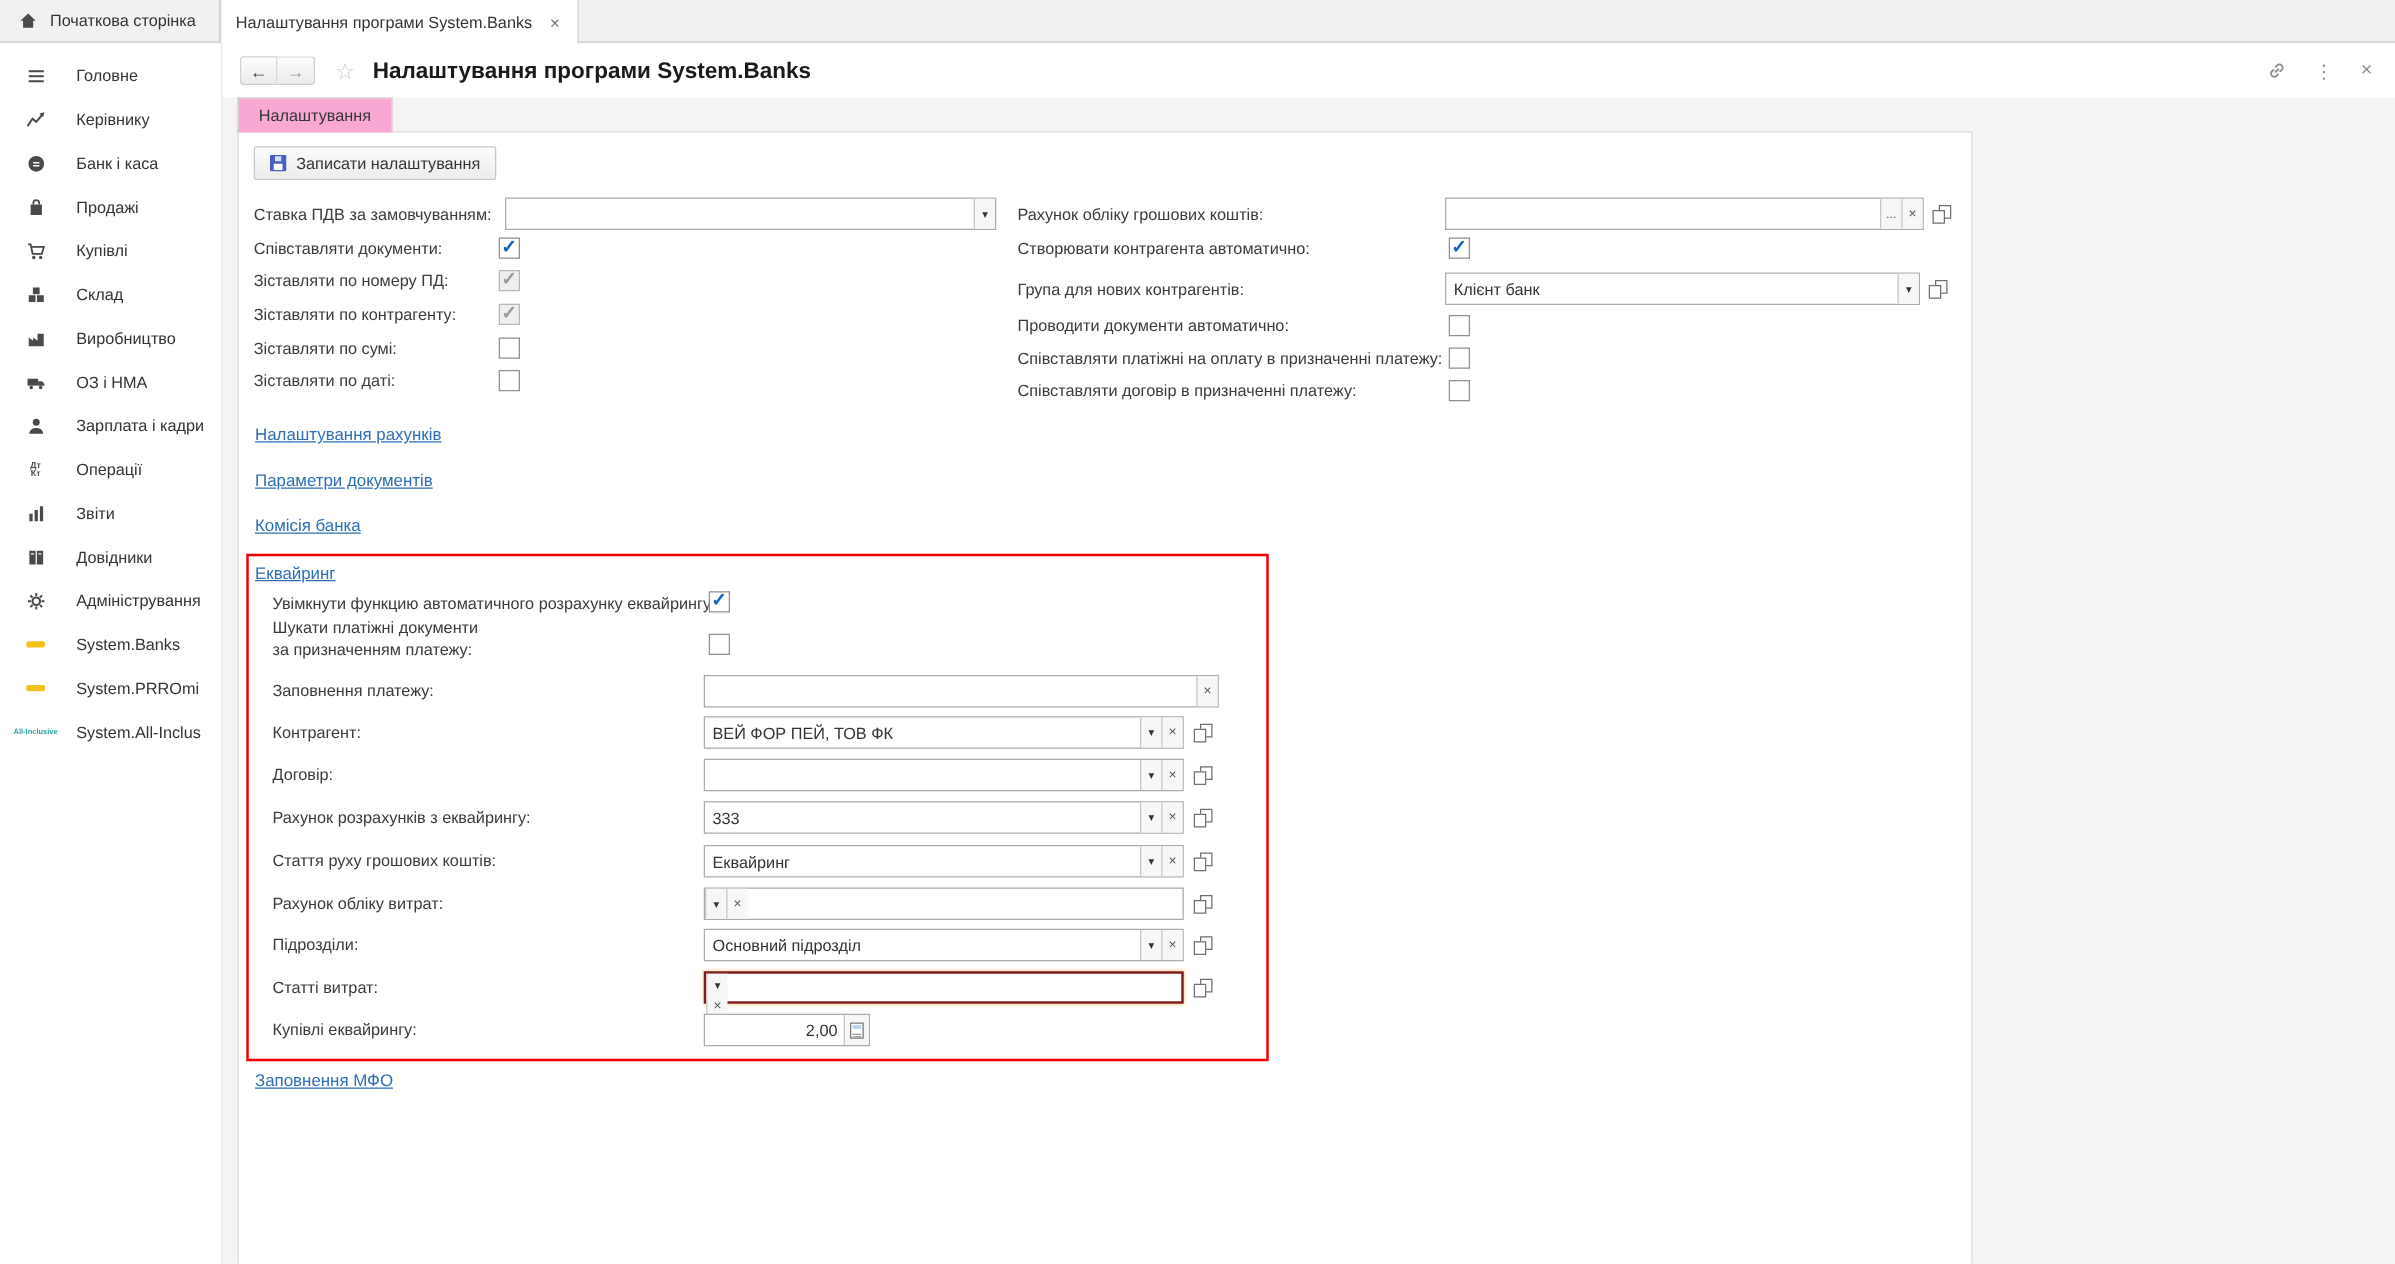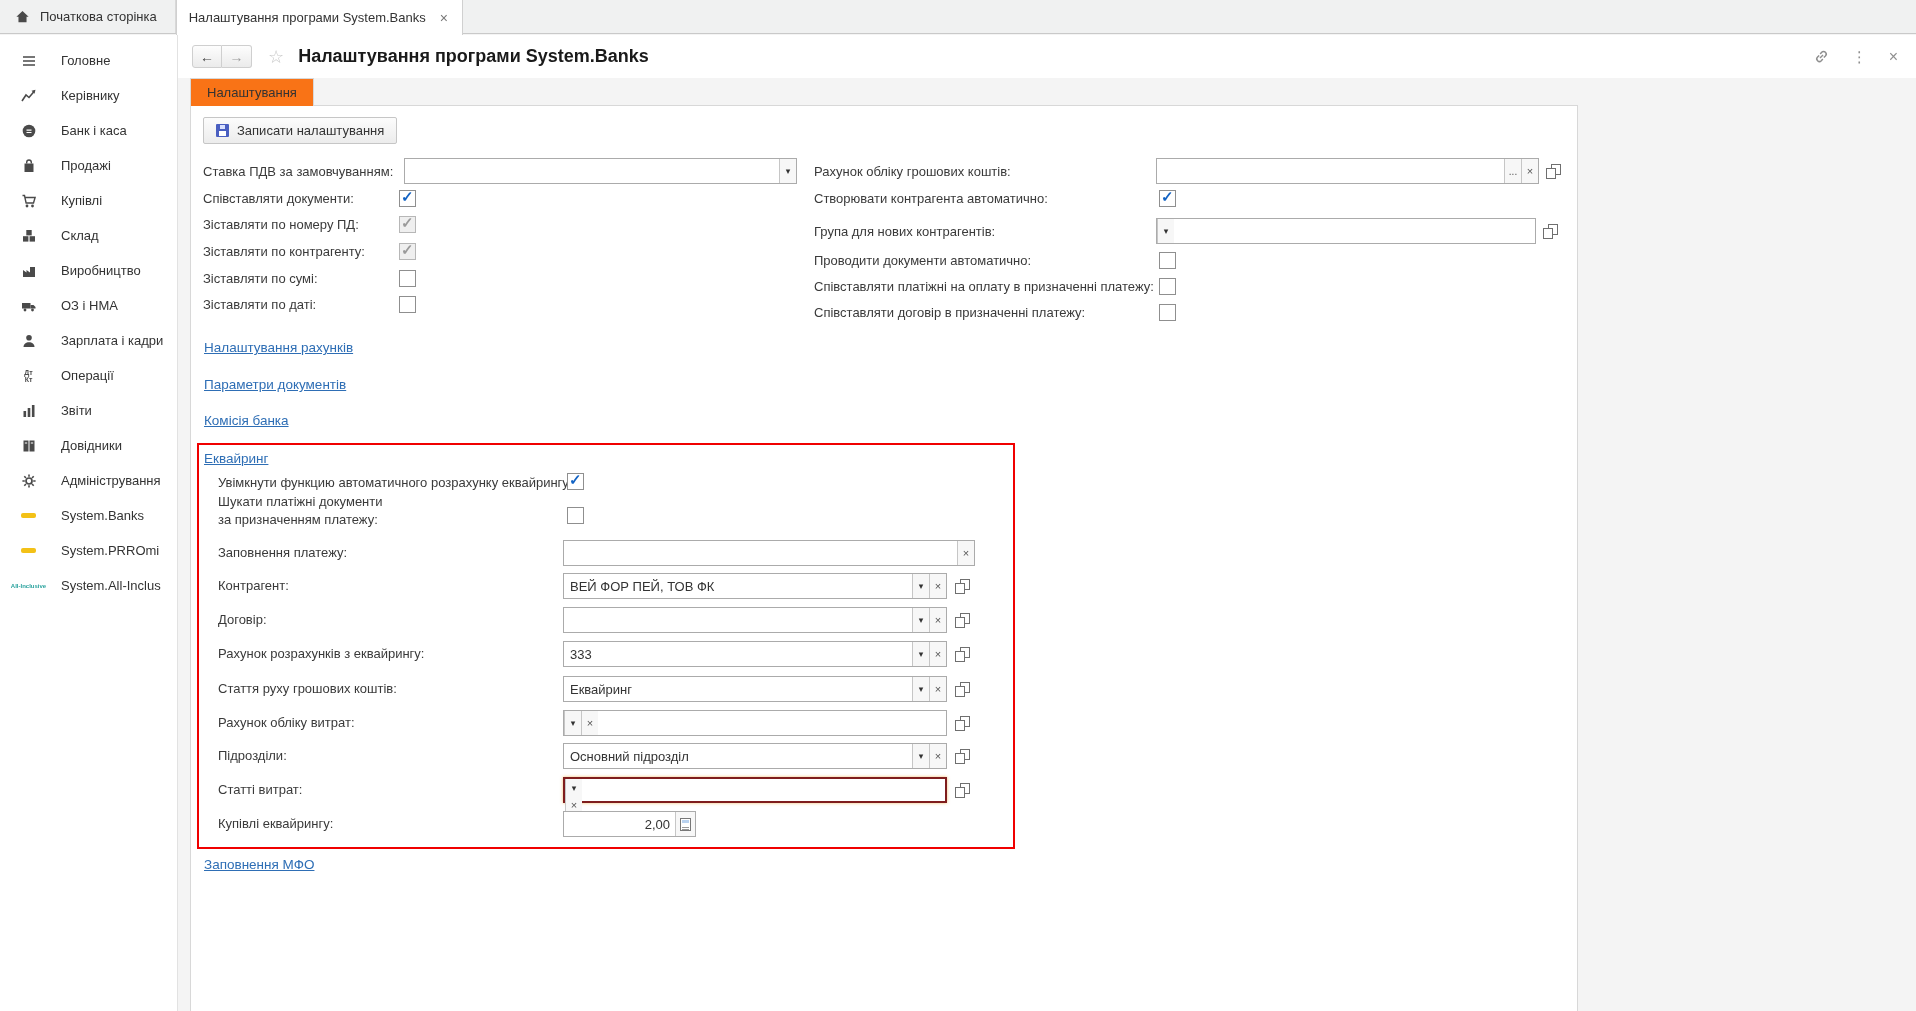--- a/index.html
+++ b/index.html
@@ -37,21 +37,21 @@
     font-family:"Liberation Sans",sans-serif; }
   .nav-btn:first-child { border-radius:3px 0 0 3px; }
   .nav-btn + .nav-btn { border-left:none; border-radius:0 3px 3px 0; color:#9a9a9a; }
   .star { margin-left:16px; font-size:18px; color:#c8c8c8; cursor:pointer; }
   .title { margin-left:14px; font-size:18px; font-weight:bold; color:#1a1a1a; white-space:nowrap; }
   .header-icons { position:absolute; right:18px; top:0; height:43px; display:flex; align-items:center; gap:22px; color:#8f8f8f; }
   .header-icons > span { cursor:pointer; display:flex; align-items:center; }
   .kebab { font-size:15px; }
   .hclose { font-size:16px; }
   
-  .doc-tab { position:absolute; left:12px; top:43px; height:28px; background:#f97316;
+  .doc-tab { position:absolute; left:12px; top:43px; height:28px; background:#f9a8d4;
     border:1px solid #d8d8d8; border-bottom:none; display:inline-flex; align-items:center;
     padding:0 16px; z-index:3; cursor:pointer; }
   .panel { position:absolute; left:12px; top:70px; width:1388px; height:966px; background:#fff;
     border:1px solid #d8d8d8; z-index:2; }
   .panel > * { position:absolute; }
   .save-btn { display:inline-flex; align-items:center; gap:8px; height:27px; padding:0 12px;
     border:1px solid #c6c6c6; border-radius:2px; background:linear-gradient(#fcfcfc,#ececec);
     font-size:13px; color:#333; cursor:pointer; font-family:"Liberation Sans",sans-serif; }
   .save-icon { width:13px; height:13px; background:#4a5fc1; border-radius:1px; position:relative; display:inline-block; }
   .save-icon::before { content:""; position:absolute; top:1px; left:4px; width:5px; height:4px; background:#d9e1ff; }
@@ -312,20 +312,21 @@
           <span>×</span>
         </span>
     </div>
     <span class="copy" style="left:1355px;top:58px"></span>
 
     <span class="lbl" style="left:623px;top:85px">Створювати контрагента автоматично:</span>
     <span class="cb checked" style="left:968px;top:84px"></span>
 
     <span class="lbl" style="left:623px;top:118px">Група для нових контрагентів:</span>
     <div class="fgroup" style="left:965px;top:112px;width:380px">
+      <span class="fval">Клієнт банк</span>
       <span class="fbtn">
           <span class="caret">▾</span>
         </span>
     </div>
     <span class="copy" style="left:1352px;top:118px"></span>
 
     <span class="lbl" style="left:623px;top:147px">Проводити документи автоматично:</span>
     <span class="cb" style="left:968px;top:146px"></span>
 
     <span class="lbl" style="left:623px;top:173px">Співставляти платіжні на оплату в призначенні платежу:</span>

